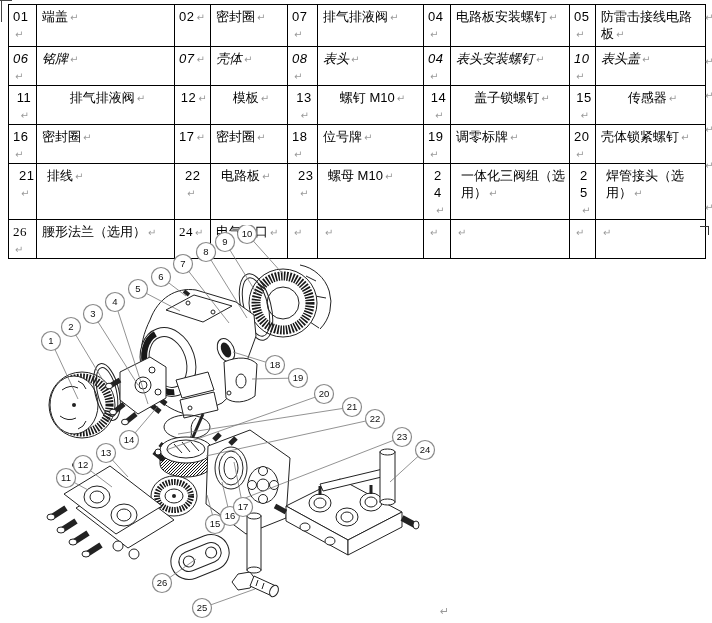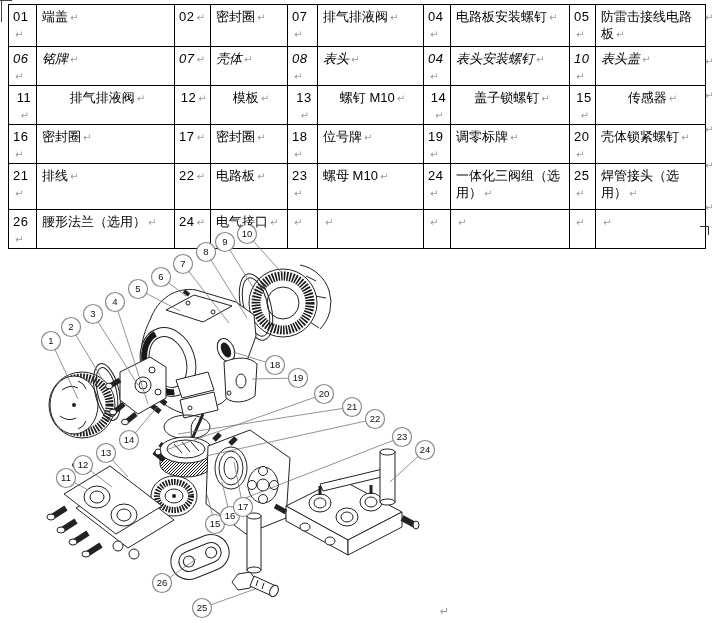--- a/index.html
+++ b/index.html
@@ -11,22 +11,22 @@
   
   table.parts{position:absolute;left:8px;top:4px;width:697px;border-collapse:collapse;
               table-layout:fixed;border:1px solid #000;}
   table.parts td{border:1px solid #000;vertical-align:top;padding:3px 1px 0 5px;
                  font-size:13px;line-height:17px;overflow:hidden;word-break:break-all;}
   table.parts td.num{padding-left:4px;letter-spacing:.5px;}
   table.parts tr:nth-child(1) td{height:38px;}
   table.parts tr:nth-child(2) td{height:30px;font-style:italic;}
   table.parts tr:nth-child(3) td{height:29px;text-align:center;}
   table.parts tr:nth-child(4) td{height:30px;}
-  table.parts tr:nth-child(5) td{height:42px;}
-  table.parts tr:nth-child(6) td{height:29px;}
+  table.parts tr:nth-child(5) td{height:42px;padding-left:10px;}
+  table.parts tr:nth-child(6) td{height:29px;font-family:Liberation Serif, serif;}
   .pmark{font-size:10px;color:#9a9a9a;padding-left:2px;}
   .rowmark{position:absolute;left:705px;font-size:10px;color:#9a9a9a;}
   .endmark{position:absolute;left:440px;top:605px;font-size:11px;color:#9a9a9a;}
   .resize-handle{position:absolute;left:700px;top:226px;width:8px;height:8px;
                  border-top:1px solid #333;border-right:1px solid #333;}
   
   svg.diagram{position:absolute;left:0;top:225px;}
   .wh{fill:#fff;stroke:#222;stroke-width:1;}
   .ln{fill:none;stroke:#222;stroke-width:1;}
   .dk{fill:none;stroke:#181818;}

